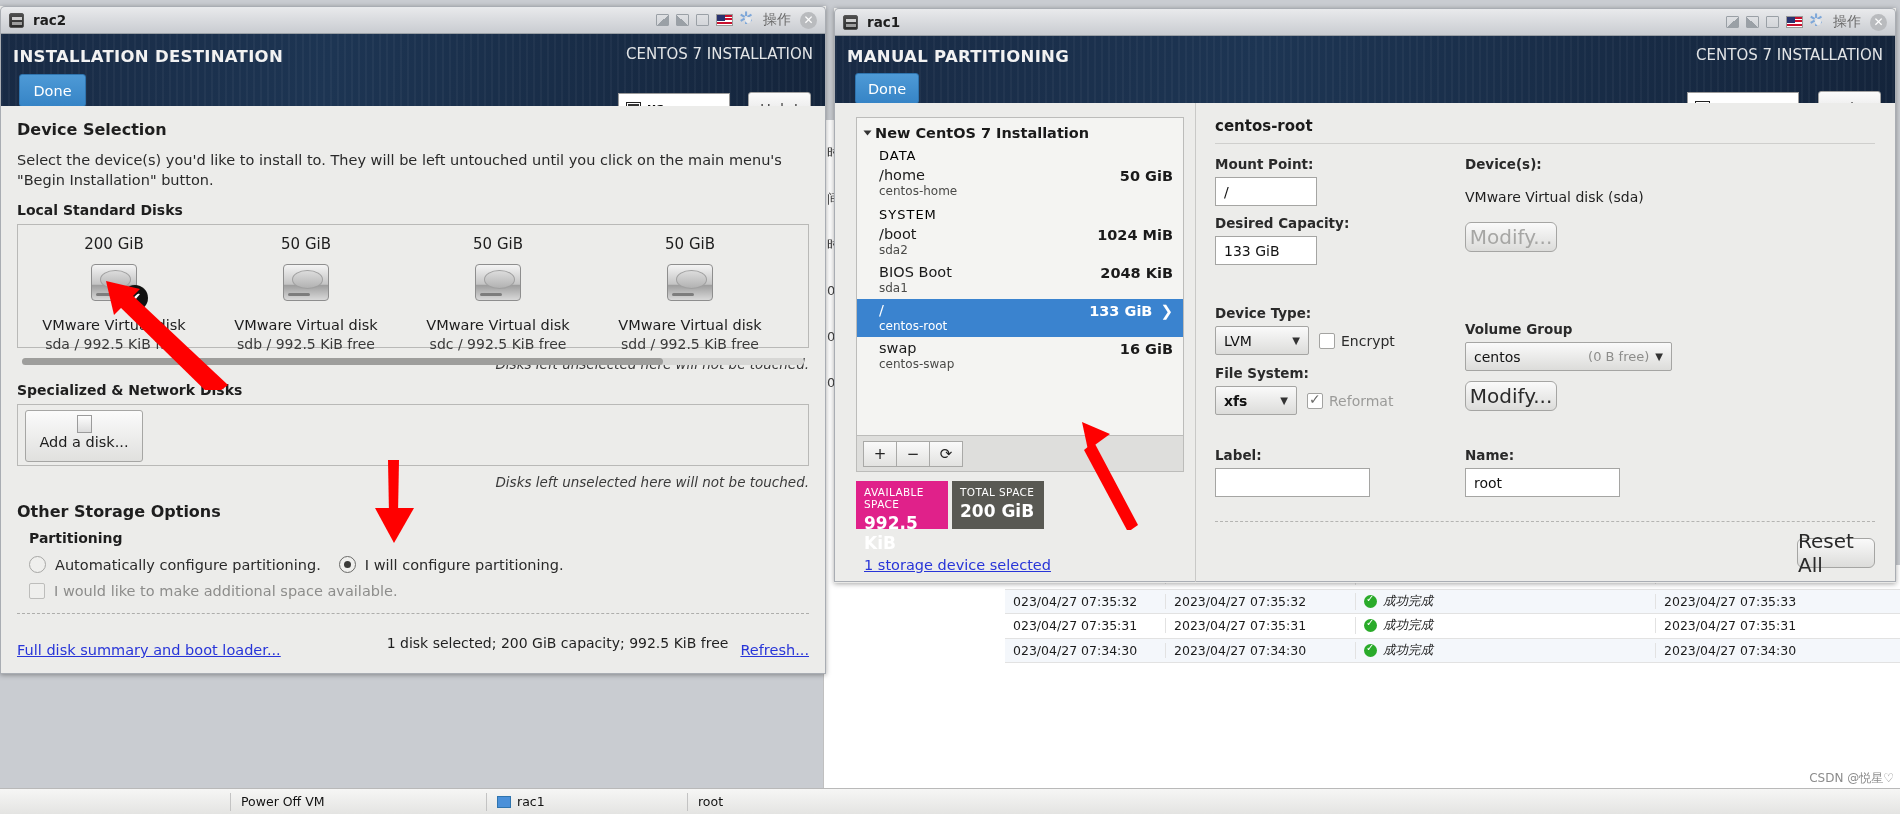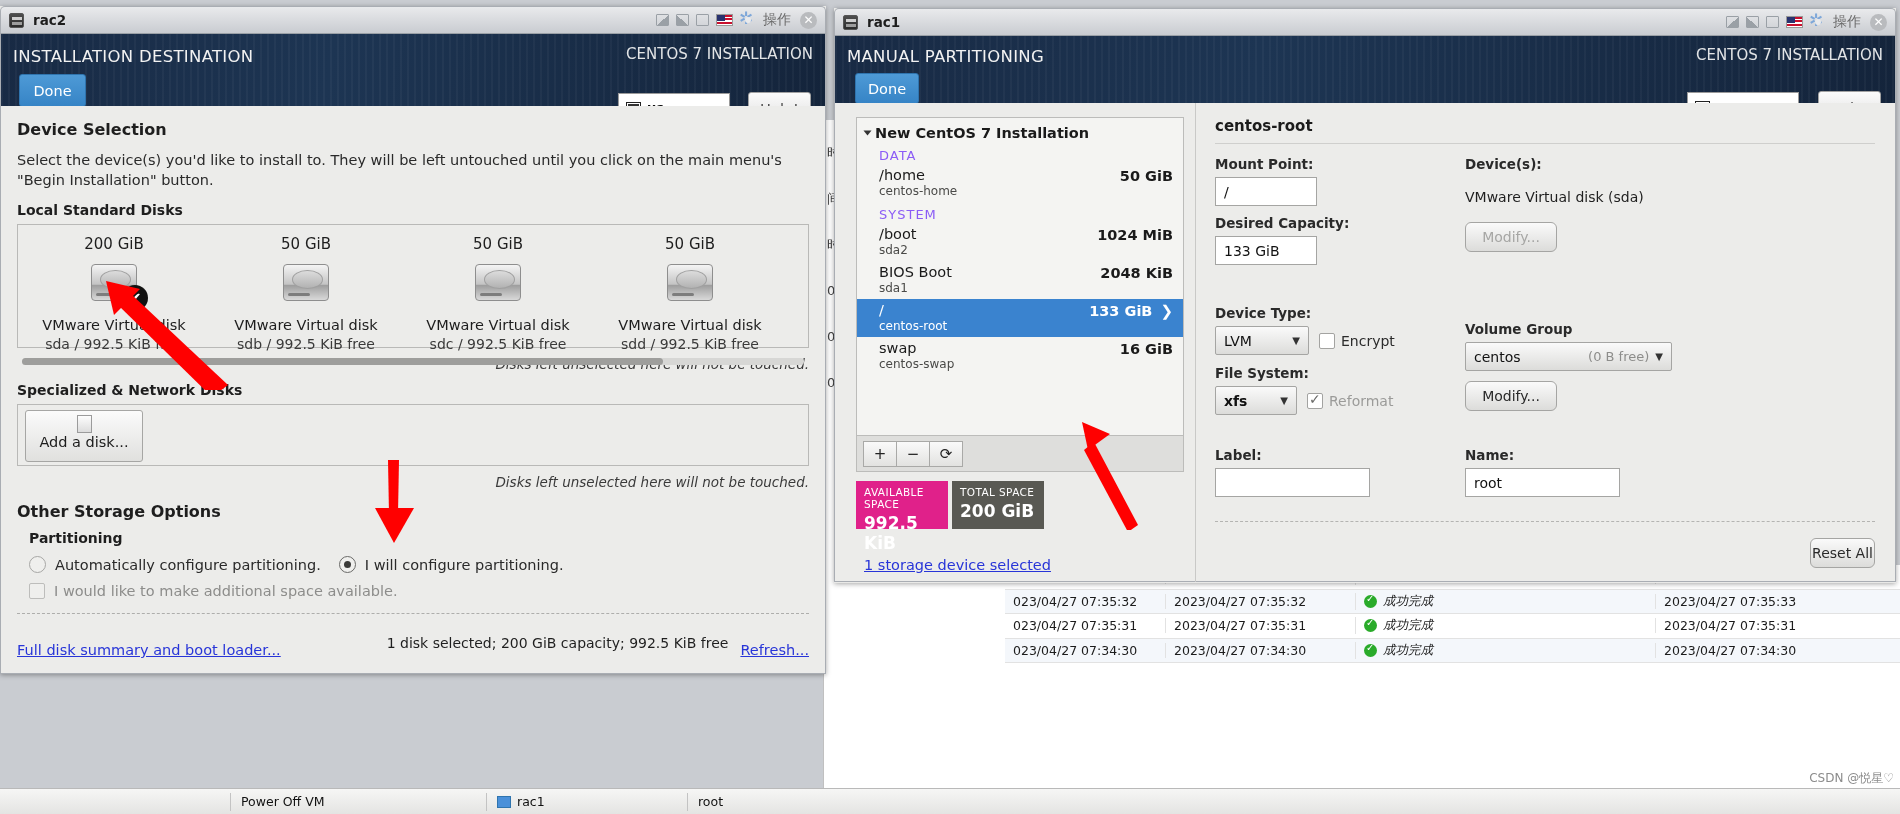--- a/index.html
+++ b/index.html
@@ -86,21 +86,21 @@
 
   
   .ana-head {
     height:72px; position:relative;
     background:
       repeating-linear-gradient(90deg, rgba(255,255,255,.035) 0 2px, rgba(0,0,0,0) 2px 7px),
       linear-gradient(100deg,#182a44 0%,#1d3553 40%,#14243b 100%);
     border-left:1px solid #a9adb3; border-right:1px solid #a9adb3;
   }
   .ana-title { position:absolute; left:12px; top:13px; font-size:16.5px;
-               letter-spacing:.3px; color:#f2f2f2; font-weight:400; }
+               letter-spacing:.3px; color:#f2f2f2; font-weight:700; }
   .ana-right { position:absolute; right:12px; top:11px; font-size:15px; color:#e2e4e6; }
   .done-btn {
     position:absolute; left:18px; top:40px; width:67px; height:33px;
     background:linear-gradient(#4e9ad6,#3684c6); border:1px solid #2f74ae;
     border-radius:3px; color:#fff; font-size:14.5px; display:flex;
     align-items:center; justify-content:center;
   }
   .kbd-box { position:absolute; width:112px; height:28px; background:#fff;
              border:1px solid #9a9a9a; display:flex; align-items:center; gap:6px;
              padding-left:7px; font-size:13px; color:#111; font-weight:700; }
@@ -160,21 +160,21 @@
   .dashed-sep { border-top:1px dashed #aeaeac; }
   .link { color:#2835d8; text-decoration:underline; font-size:14.5px; cursor:pointer;margin-top:14px; }
   .foot-right { font-size:14px; color:#1f1f1f; }
 
   
   .part-list { position:absolute; background:#f4f4f2; border:1px solid #bcbcba; overflow:hidden; }
   .pl-head { font-size:14.5px; font-weight:700; color:#1a1a1a; padding:7px 8px 2px 8px;
              display:flex; align-items:center; gap:5px;}
   .tri { width:0;height:0;border-left:5px solid #333;border-top:4px solid transparent;
          border-bottom:4px solid transparent; transform:rotate(90deg); }
-  .pl-group { font-size:13px; color:#8b5cf6; letter-spacing:1px; padding:5px 0 1px 22px; }
+  .pl-group { font-size:13px; color:#000000; letter-spacing:1px; padding:5px 0 1px 22px; }
   .pl-item { padding:3px 10px 4px 22px; display:flex; align-items:flex-start; }
   .pl-item .nm { font-size:14.5px; color:#1a1a1a; }
   .pl-item .sub { font-size:12px; color:#4a4a48; margin-top:1px; }
   .pl-item .sz { margin-left:auto; font-size:14.5px; font-weight:700; color:#1a1a1a; padding-top:1px;}
   .pl-item.sel { background:#3a83cf; }
   .pl-item.sel .nm, .pl-item.sel .sub, .pl-item.sel .sz { color:#fff; }
   .chev { color:#fff; font-size:15px; margin-left:8px; font-weight:700; }
   .pl-tools { position:absolute; left:0; bottom:0; width:100%; height:36px;
               background:#dededc; border-top:1px solid #bcbcba; display:flex; align-items:center;
               padding-left:6px; gap:0; }
@@ -187,21 +187,21 @@
   .detail-title { font-size:15px; font-weight:700; color:#1b1b1b; }
   .flabel { font-size:13.5px; font-weight:700; color:#2a2a2a; }
   .finput { background:#fff; border:1px solid #a5a5a3; height:29px;
             font-size:14px; color:#111; display:flex; align-items:center; padding-left:8px; }
   .fselect { background:linear-gradient(#fafafa,#dcdcda); border:1px solid #a5a5a3;
              height:29px; font-size:14px; color:#111; display:flex; align-items:center;
              padding:0 8px; border-radius:2px; }
   .fselect .car { margin-left:auto; font-size:10px; color:#333; }
   .btn-grey { background:linear-gradient(#fafafa,#dcdcda); border:1px solid #a5a5a3;
               border-radius:6px; display:flex; align-items:center; justify-content:center;
-              font-size:14px; color:#2a2a2a; }
+              font-size:20px; color:#2a2a2a; }
   .btn-grey.dis { color:#a6a6a4; }
   .cb-line { display:flex; align-items:center; gap:6px; font-size:14px; color:#2b2b2b; }
   .cb-line.dis { color:#9b9b99; }
   .cbx { width:16px; height:16px; border:1.5px solid #a3a3a1; background:#fff;
          border-radius:2px; position:relative; flex:0 0 auto;}
   .cbx.checked:after { content:"✓"; position:absolute; left:1px; top:-3px; font-size:14px; color:#6b6b69; }
   .vline { position:absolute; width:1px; background:#c9c9c7; }
 
   
   .arrow { position:absolute; pointer-events:none; }
@@ -552,21 +552,21 @@
           </div>
           <div style="width:300px;">
             <div class="flabel">Name:</div>
             <div class="finput" style="width:155px; margin-top:5px;">root</div>
           </div>
         </div>
 
         <div style="border-top:1px dashed #b4b4b2; margin-top:24px;"></div>
 
         <div style="display:flex; justify-content:flex-end; margin-top:16px;">
-          <div class="btn-grey" style="width:65px;height:30px;">Reset All</div>
+          <div class="btn-grey" style="width:78px;height:30px;">Reset All</div>
         </div>
       </div>
     </div>
   </div>
 
   <svg class="arrow" style="left:100px; top:275px; width:135px; height:115px;" viewBox="0 0 135 115">
     <polygon points="128,110 30,18 18,30 112,122" fill="#f00"></polygon>
     <polygon points="6,6 40,14 14,40" fill="#f00"></polygon>
   </svg>
   <svg class="arrow" style="left:370px; top:460px; width:50px; height:85px;" viewBox="0 0 50 85">

